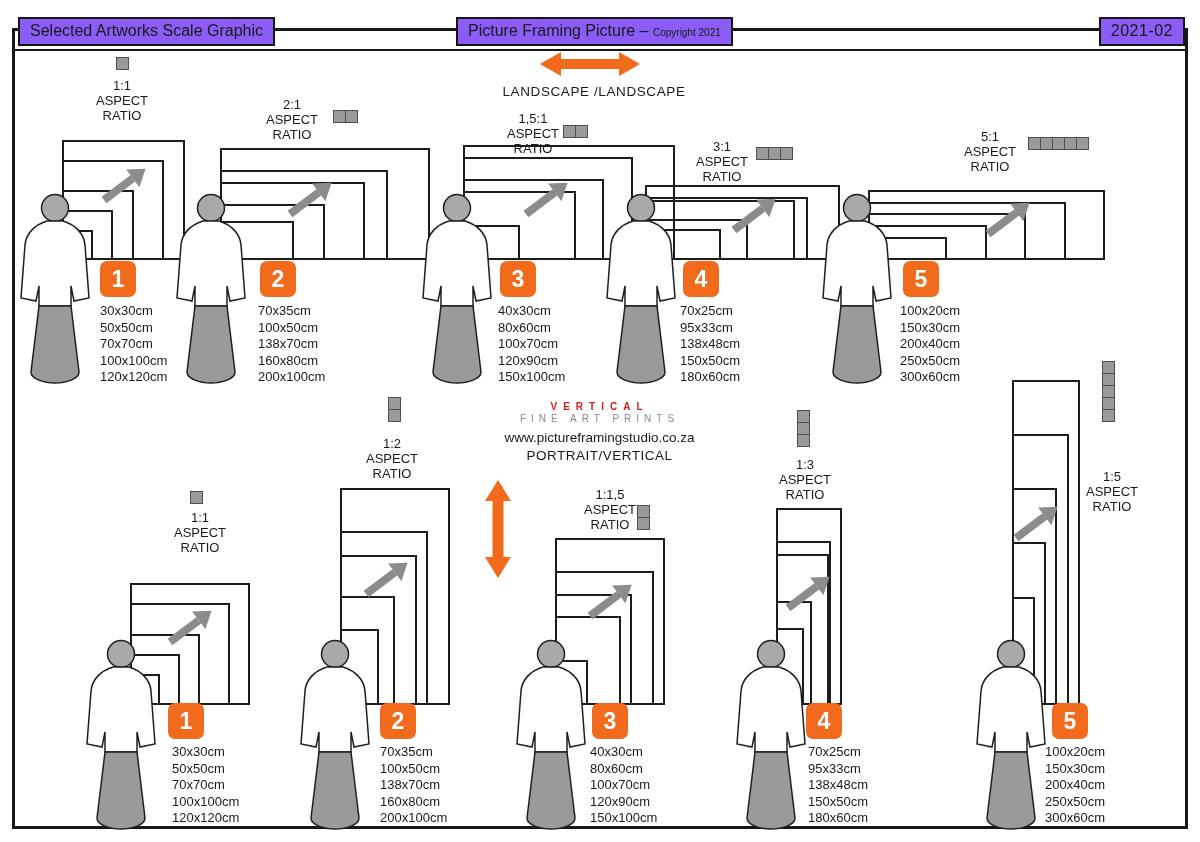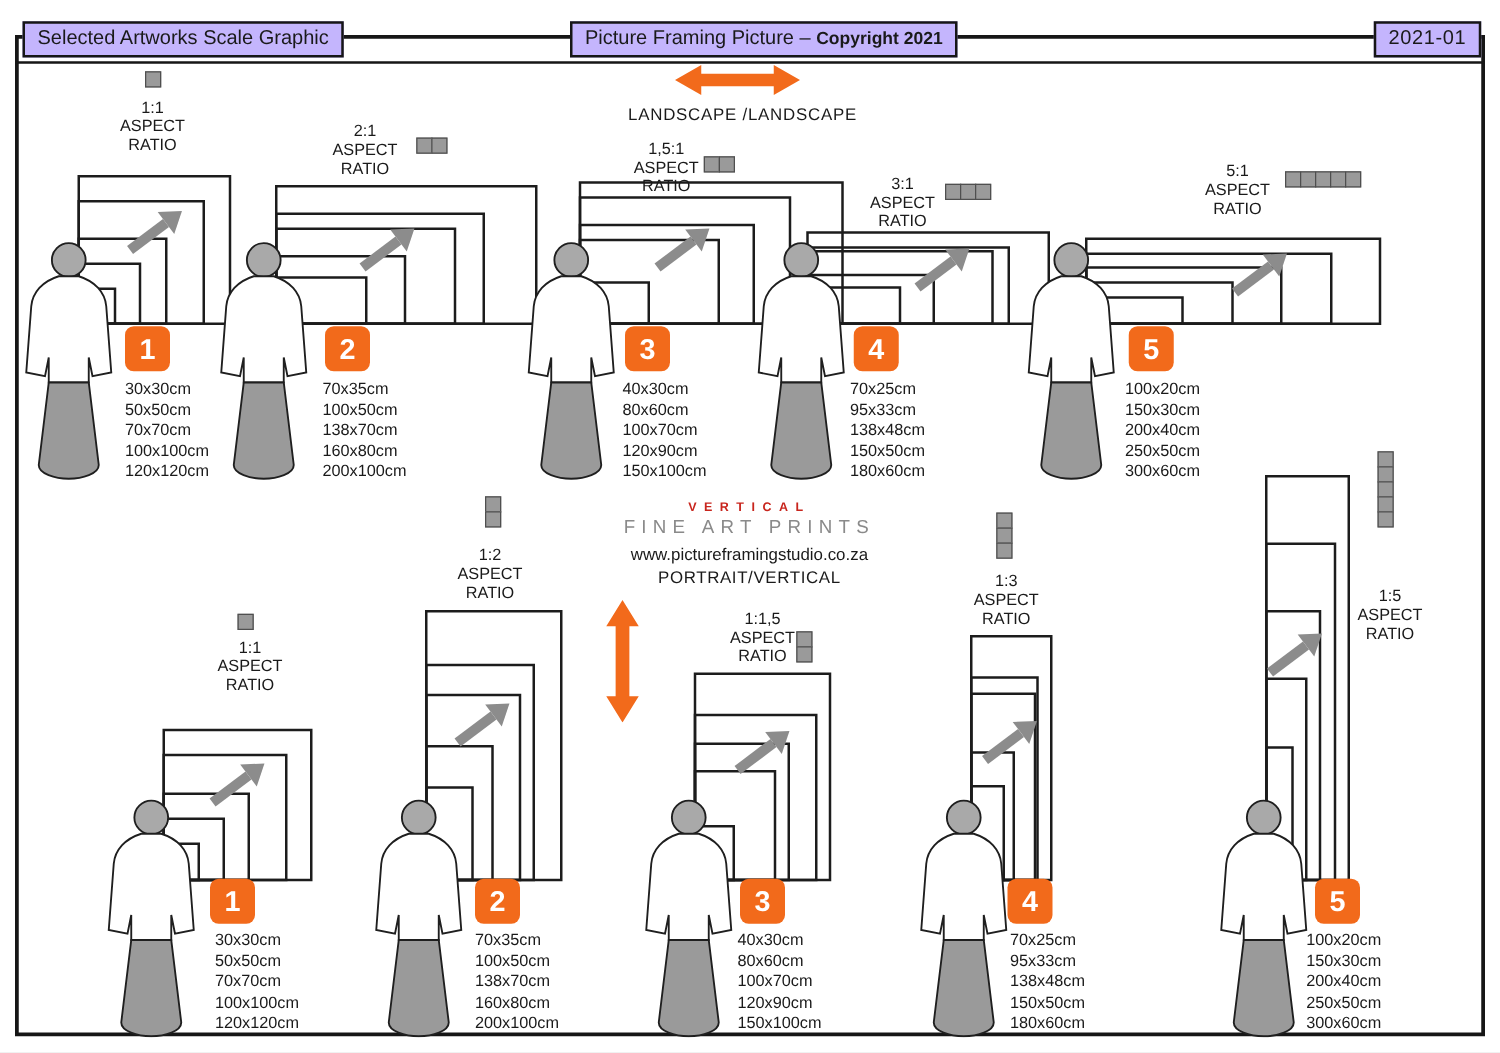--- a/index.html
+++ b/index.html
@@ -3,60 +3,60 @@
 <meta charset="utf-8">
 <style>
   html,body{margin:0;padding:0;background:#e8e8e8;}
   .page{
     position:relative;width:1200px;height:842px;background:#ffffff;
     font-family:"Liberation Sans",sans-serif;color:#1a1a1a;overflow:hidden;
     --accent:#f26a1b; --logo-red:#c8251d; --logo-gray:#8a8a8a;
   }
   .outer-border{position:absolute;left:12px;right:12px;top:28px;bottom:13px;border:3px solid #161616;}
   .top-rule{position:absolute;left:12px;right:12px;top:49px;border-top:2px solid #161616;}
-  .header-box{position:absolute;top:17px;background:#c4b5fd;border:2px solid #161616;padding:3px 10px 4px 10px;font-size:16px;white-space:nowrap;z-index:6;}
+  .header-box{position:absolute;top:17px;background:#8b5cf6;border:2px solid #161616;padding:3px 10px 4px 10px;font-size:16px;white-space:nowrap;z-index:6;}
   .hb-title{left:18px;}
   .hb-studio{left:456px;}
   .hb-doc{right:15px;letter-spacing:0.5px;}
-  .copy{font-size:14px;font-weight:bold;}
+  .copy{font-size:10px;}
   .h-arrow{position:absolute;left:540px;top:51px;z-index:2;color:var(--accent);}
   .heading-landscape{position:absolute;left:594px;top:84px;transform:translateX(-50%);font-size:13.5px;letter-spacing:0.6px;white-space:nowrap;z-index:2;}
   .groups-layer{position:absolute;left:0;top:0;width:1200px;height:842px;}
   .frame-rect{position:absolute;border:2px solid #1c1c1c;box-sizing:border-box;z-index:1;background:transparent;}
   .person{position:absolute;width:78px;height:192px;z-index:3;}
   .grow-arrow{position:absolute;z-index:4;}
   .badge{position:absolute;width:36px;height:36px;background:var(--accent);border-radius:7px;color:#ffffff;font-weight:bold;font-size:23px;display:flex;align-items:center;justify-content:center;z-index:5;}
   .ratio-label{position:absolute;width:110px;text-align:center;font-size:13px;line-height:15px;z-index:2;}
   .icon-squares{position:absolute;z-index:2;display:flex;}
   .icon-squares.v{flex-direction:column;}
   .sq{width:13px;height:13px;background:#9a9a9a;border:1px solid #4f4f4f;box-sizing:border-box;}
   .icon-squares.h .sq + .sq{margin-left:-1px;}
   .icon-squares.v .sq + .sq{margin-top:-1px;}
   .sizes{position:absolute;font-size:13px;line-height:16.5px;z-index:2;white-space:nowrap;}
   .center-block{position:absolute;left:492px;top:401px;width:215px;text-align:center;z-index:2;}
   .logo-selected{font-size:10px;font-weight:bold;color:var(--logo-red);letter-spacing:6px;}
   .logo-main{font-size:31px;font-weight:bold;letter-spacing:-1px;line-height:32px;color:#141414;}
-  .logo-sub{font-size:15px;letter-spacing:5px;color:var(--logo-gray);margin-top:1px;}
+  .logo-sub{font-size:10px;letter-spacing:5px;color:var(--logo-gray);margin-top:1px;}
   .website{font-size:13.5px;margin-top:6px;}
   .heading-portrait{font-size:13.5px;letter-spacing:0.5px;margin-top:3px;}
   .v-arrow{position:absolute;left:484px;top:480px;z-index:2;color:var(--accent);}
 </style>
 </head>
 <body>
 
 <div class="page" style="--accent: #f26a1b; --logo-red: #c8251d; --logo-gray: #8a8a8a;">
   <div class="outer-border"></div>
   <div class="top-rule"></div>
 
   <div class="header-box hb-title">Selected Artworks Scale Graphic</div>
   <div class="header-box hb-studio">
     <span>Picture Framing Picture –</span>
     <span class="copy">Copyright 2021</span>
   </div>
-  <div class="header-box hb-doc">2021-01</div>
+  <div class="header-box hb-doc">2021-02</div>
 
   <div class="h-arrow">
     <svg width="100" height="26" viewBox="0 0 100 26">
       <polygon points="0,13 21,1 21,8 79,8 79,1 100,13 79,25 79,18 21,18 21,25" fill="currentColor"></polygon>
     </svg>
   </div>
   <div class="heading-landscape">LANDSCAPE /LANDSCAPE</div>
 
   <div class="groups-layer" id="landscape-groups">
       <div class="frame-rect" style="left: 62px; top: 140px; width: 123px; height: 120px;"></div>

